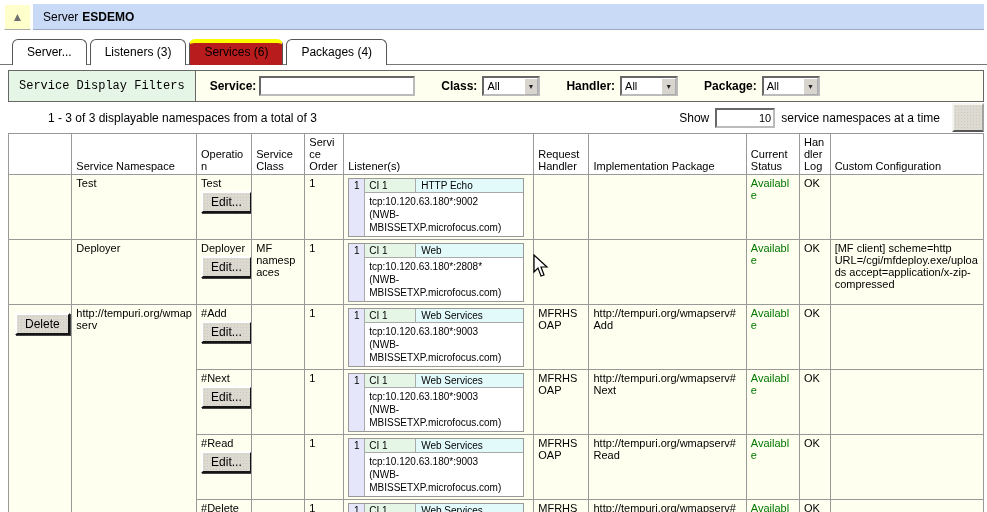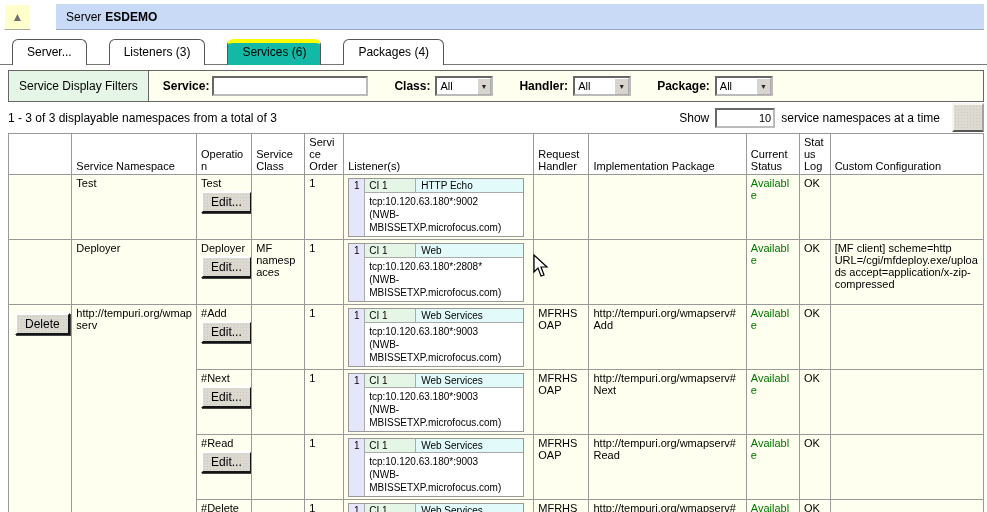--- a/index.html
+++ b/index.html
@@ -2,44 +2,44 @@
 <html><head>
 <meta charset="utf-8">
 <style>
   html,body{margin:0;padding:0;background:#fff;}
   body{width:987px;height:512px;overflow:hidden;position:relative;
        font-family:"Liberation Sans","DejaVu Sans",sans-serif;font-size:11px;color:#000;}
 
   
   .titlebar{display:flex;margin:4px 3px 0 4px;height:26px;}
   .collapse-cell{width:25px;background:#FFFFCC;border:1px solid #fff;display:flex;align-items:center;justify-content:center;color:#707070;font-size:12px;margin-right:2px;border-bottom:1px solid #aaa;}
-  .titlebar-main{flex:1;background:#C9DAF7;display:flex;align-items:center;padding-left:10px;font-size:12px;border-bottom:1px solid #9aa7c0;margin-left:23px;}
+  .titlebar-main{flex:1;background:#C9DAF7;display:flex;align-items:center;padding-left:10px;font-size:12px;border-bottom:1px solid #9aa7c0;}
   .titlebar-main b{margin-left:4px;}
 
   
   .tabbar{display:flex;align-items:flex-end;padding-left:12px;height:34px;border-bottom:1px solid #777;}
   .tab{background:#fff;border:1px solid #555;border-bottom:none;border-radius:6px 6px 0 0;
-       padding:5px 14px 6px;margin-right:22px;font-size:12px;cursor:default;position:relative;top:1px;}
-  .tab.active{background:#14b8a6;border-top:4px solid #FFFF00;padding-top:2px;}
+       padding:5px 14px 6px;margin-right:3px;font-size:12px;cursor:default;position:relative;top:1px;}
+  .tab.active{background:#b91c1c;border-top:4px solid #FFFF00;padding-top:2px;}
 
   
   .content{margin-left:8px;width:976px;}
   .filterbar{display:flex;align-items:stretch;border:1px solid #666;background:#FFFFEF;height:30px;margin-top:5px;}
-  .filter-title{background:#E6F6E6;display:flex;align-items:center;padding:0 10px;border-right:1px solid #666;font-size:12px;}
+  .filter-title{background:#E6F6E6;display:flex;align-items:center;padding:0 10px;border-right:1px solid #666;font-size:12px;font-family:Liberation Mono, monospace;}
   .filter-fields{display:flex;align-items:center;padding-left:14px;}
   .flabel{font-weight:bold;font-size:12px;margin-right:3px;}
   .gap{width:26px;}
   .txtinput{border:2px inset #bbb;background:#fff;height:16px;font-family:inherit;font-size:11px;padding:0 2px;text-align:right;}
   .svc-input{width:148px;}
   .fselect{display:inline-flex;align-items:center;border:2px inset #bbb;background:#fff;height:16px;width:54px;margin-left:2px;gap:24px;}
   .fselect .val{flex:1;padding-left:3px;font-size:11px;}
   .arrowbtn{width:15px;height:15px;background:#D8D5CE;border:1px outset #fff;display:flex;align-items:center;justify-content:center;font-size:7px;color:#222;}
 
   
-  .inforow{display:flex;align-items:center;height:31px;font-size:12px;}
+  .inforow{display:flex;align-items:center;height:31px;font-size:12px;margin-left:40px;}
   .inforow .summary{flex:1;}
   .show-input{width:52px;margin:0 6px;}
   .partial-btn{width:28px;height:25px;margin-left:12px;background:#DDDAD2;
      background-image:radial-gradient(#cdc9c0 1px,transparent 0);background-size:3px 3px;
      border:2px outset #f5f5f0;border-bottom:2px solid #555;}
 
   
   table.main{border-collapse:collapse;table-layout:fixed;width:976px;}
   table.main th,table.main td{border:1px solid #999;padding:2px 4px;vertical-align:top;text-align:left;
      font-weight:normal;font-size:11px;word-wrap:break-word;overflow:hidden;}
@@ -146,21 +146,21 @@
         <tr>
       <th class="rowhead"></th>
       <th>Service Namespace</th>
       <th>Operation</th>
       <th>Service Class</th>
       <th>Service Order</th>
       <th>Listener(s)</th>
       <th>Request Handler</th>
       <th>Implementation Package</th>
       <th>Current Status</th>
-      <th>Status Log</th>
+      <th>Handler Log</th>
       <th>Custom Configuration</th>
     </tr>
 
     <tr>
       <td class="rowhead"></td>
       <td>Test</td>
       <td>
         <span>Test</span><br>
         <button class="btn edit-btn">Edit...</button>
       </td>

